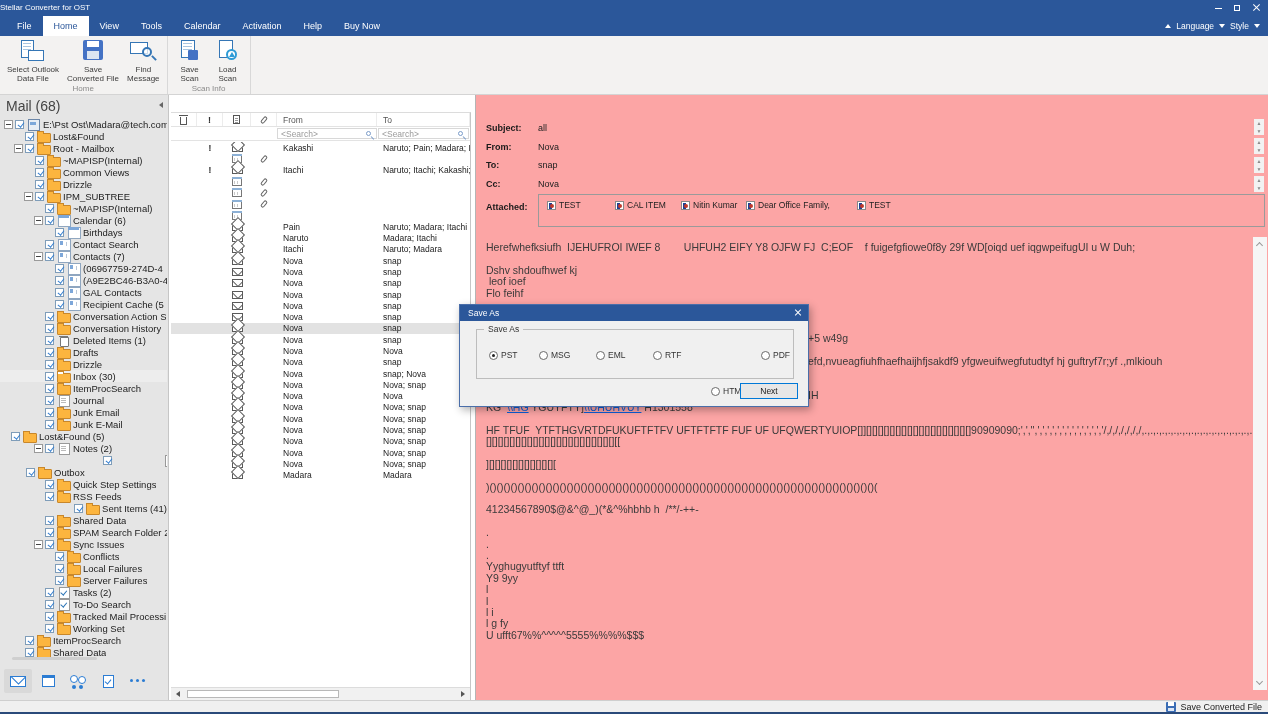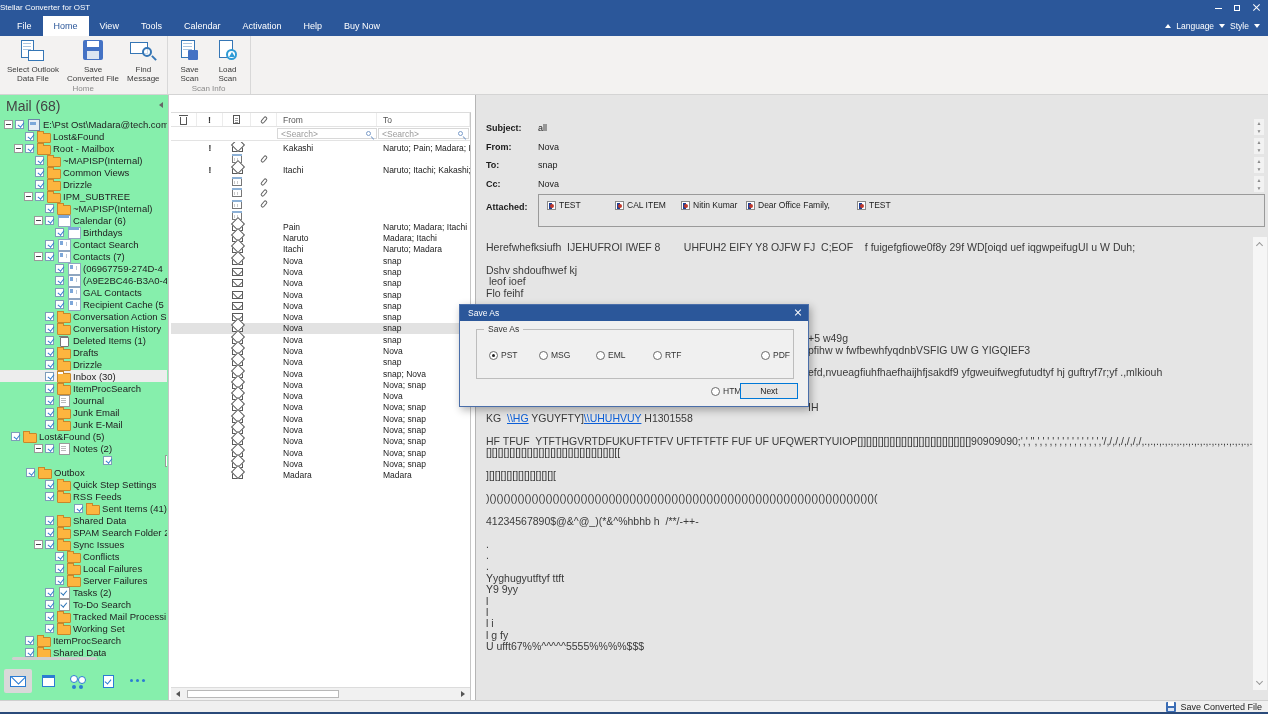--- a/index.html
+++ b/index.html
@@ -46,21 +46,21 @@
   .find-message .p-b{left:14px;top:8px;width:10px;height:10px;border:2px solid #3576b5;border-radius:50%;background:rgba(255,255,255,.75);}
   .find-message .p-c{left:23px;top:18px;width:6px;height:2px;background:#3576b5;transform:rotate(45deg);}
   .save-scan .p-a{left:6px;top:1px;width:14px;height:18px;background:#fff;border:1px solid #3576b5;}
   .save-scan .p-c{left:8px;top:4px;width:9px;height:1px;background:#a8c4e0;box-shadow:0 3px 0 #a8c4e0,0 6px 0 #a8c4e0;}
   .save-scan .p-b{left:13px;top:11px;width:10px;height:10px;background:#4472c4;border-radius:1px;}
   .load-scan .p-a{left:6px;top:1px;width:14px;height:18px;background:#fff;border:1px solid #3576b5;}
   .load-scan .p-b{left:13px;top:10px;width:11px;height:11px;border:2px solid #2e9bd6;border-radius:50%;background:#fff;}
   .load-scan .p-c{left:16.5px;top:12.5px;width:0;height:0;border-left:3px solid transparent;border-right:3px solid transparent;border-bottom:5px solid #2e9bd6;}
 
   
-  .leftpanel{position:absolute;left:0;top:95px;width:169px;bottom:14px;background:#86efac;border-right:1px solid #c6c6c6;}
+  .leftpanel{position:absolute;left:0;top:95px;width:169px;bottom:14px;background:#e5e5e5;border-right:1px solid #c6c6c6;}
   .lp-header{position:absolute;left:6px;top:3px;font-size:14px;color:#444;}
   .lp-pin{position:absolute;right:5px;top:7px;width:0;height:0;border-top:3px solid transparent;border-bottom:3px solid transparent;border-right:4px solid #666;}
   .tree{position:absolute;left:0;top:23px;right:1px;bottom:42px;overflow:hidden;font-size:9.5px;color:#222;}
   .trow{height:12px;display:flex;align-items:center;white-space:nowrap;}
   .trow.hl{background:#ededed;}
   .exp{width:9px;height:9px;border:1px solid #9a9a9a;background:#fff;position:relative;flex:none;margin-right:2px;}
   .exp::after{content:"";position:absolute;left:1px;right:1px;top:3px;height:1px;background:#444;}
   .exp-sp{width:11px;flex:none;}
   .cb{width:9px;height:9px;border:1px solid #7f9db9;background:#fff;position:relative;flex:none;margin-right:3px;}
   .cb::after{content:"";position:absolute;left:2.5px;top:0.5px;width:2.5px;height:5px;border:solid #2f7cd0;border-width:0 1.5px 1.5px 0;transform:rotate(38deg);}
@@ -125,21 +125,21 @@
   .hdr-doc::after{content:"";position:absolute;left:1px;top:2px;width:3px;height:1px;background:#999;box-shadow:0 2px 0 #999,0 4px 0 #999;}
   .imp-mark{font-weight:700;color:#333;font-size:9px;}
   .mag{width:5px;height:5px;border:1px solid #7b9cc9;border-radius:50%;position:relative;flex:none;margin-right:2px;}
   .mag::after{content:"";position:absolute;left:4px;top:4px;width:4px;height:1px;background:#7b9cc9;transform:rotate(45deg);transform-origin:left;}
   .ml-hsb{position:absolute;left:0;right:0;bottom:0;height:13px;background:#f1f1f1;border-top:1px solid #dcdcdc;display:flex;align-items:center;}
   .arr-l{width:0;height:0;border-top:3px solid transparent;border-bottom:3px solid transparent;border-right:4px solid #555;margin:0 4px 0 5px;}
   .hsb-thumb{width:152px;height:8px;background:#fff;border:1px solid #b8b8b8;margin-left:3px;}
   .arr-r{margin-left:auto;margin-right:5px;width:0;height:0;border-top:3px solid transparent;border-bottom:3px solid transparent;border-left:4px solid #555;}
 
   
-  .preview{position:absolute;left:475px;top:95px;right:0;bottom:14px;background:#e5e5e5;border-left:1px solid #b5b5b5;}
+  .preview{position:absolute;left:475px;top:95px;right:0;bottom:14px;background:#fca5a5;border-left:1px solid #b5b5b5;}
   .pv-row{position:absolute;left:10px;right:22px;height:14px;display:flex;font-size:9px;align-items:center;}
   .pv-label{width:52px;font-weight:700;color:#1a1a1a;}
   .pv-value{color:#222;}
   .attbox{position:absolute;left:62px;right:3px;top:99px;height:33px;border:1px solid #9a9a9a;}
   .att-item{position:absolute;top:5px;display:flex;align-items:center;gap:3px;font-size:8.5px;color:#222;}
   .att-icon{width:9px;height:9px;border:1px solid #888;background:#fff;position:relative;flex:none;}
   .att-icon::before{content:"";position:absolute;left:1px;top:1px;width:3px;height:6px;background:#1f3f94;}
   .att-icon::after{content:"";position:absolute;right:1px;top:2px;width:4px;height:4px;background:#c0392b;border-radius:50%;}
   .spin{position:absolute;right:4px;width:10px;text-align:center;}
   .sp-b{height:8px;font-size:5px;line-height:8px;color:#8a8a8a;background:#f2f2f2;}
@@ -974,21 +974,20 @@
     <div id="body-text" class="body">
         <div class="bline"><span>Herefwhefksiufh  IJEHUFROI IWEF 8        UHFUH2 EIFY Y8 OJFW FJ  C;EOF    f fuigefgfiowe0f8y 29f WD[oiqd uef iqgwpeifugUI u W Duh;</span></div>
         <div class="bline"><span>&nbsp;</span></div>
         <div class="bline"><span>Dshv shdoufhwef kj</span></div>
         <div class="bline"><span> leof ioef</span></div>
         <div class="bline"><span>Flo feihf</span></div>
         <div class="bline"><span>&nbsp;</span></div>
         <div class="bline"><span>&nbsp;</span></div>
         <div class="bline"><span>&nbsp;</span></div>
         <div class="bline off"><span>+5 w49g</span></div>
-        <div class="bline off"><span>pfihw w fwfbewhfyqdnbVSFIG UW G YIGQIEF3</span></div>
         <div class="bline"><span>&nbsp;</span></div>
         <div class="bline off"><span>efd,nvueagfiuhfhaefhaijhfjsakdf9 yfgweuifwegfutudtyf hj guftryf7r;yf .,mlkiouh</span></div>
         <div class="bline"><span>&nbsp;</span></div>
         <div class="bline"><span>&nbsp;</span></div>
         <div class="bline off"><span>IH</span></div>
         <div class="bline"><span>KG  </span><span class="blink">\\HG</span><span> YGUYFTY]</span><span class="blink">\\UHUHVUY</span><span> H1301558</span></div>
         <div class="bline"><span>&nbsp;</span></div>
         <div class="bline"><span>HF TFUF  YTFTHGVRTDFUKUFTFTFV UFTFTFTF FUF UF UFQWERTYUIOP[]][][][][][][][][][][][][][][][][][][]90909090;',','',',',',',',',',',',',',',','/,/,/,/,/,/,/,.,.,.,.,.,.,.,.,.,.,.,.,.,.,.,.,.,.,.,..,]</span></div>
         <div class="bline"><span>[][][][][][][][][][][][][][][][][][][][][][][[</span></div>
         <div class="bline"><span>&nbsp;</span></div>

